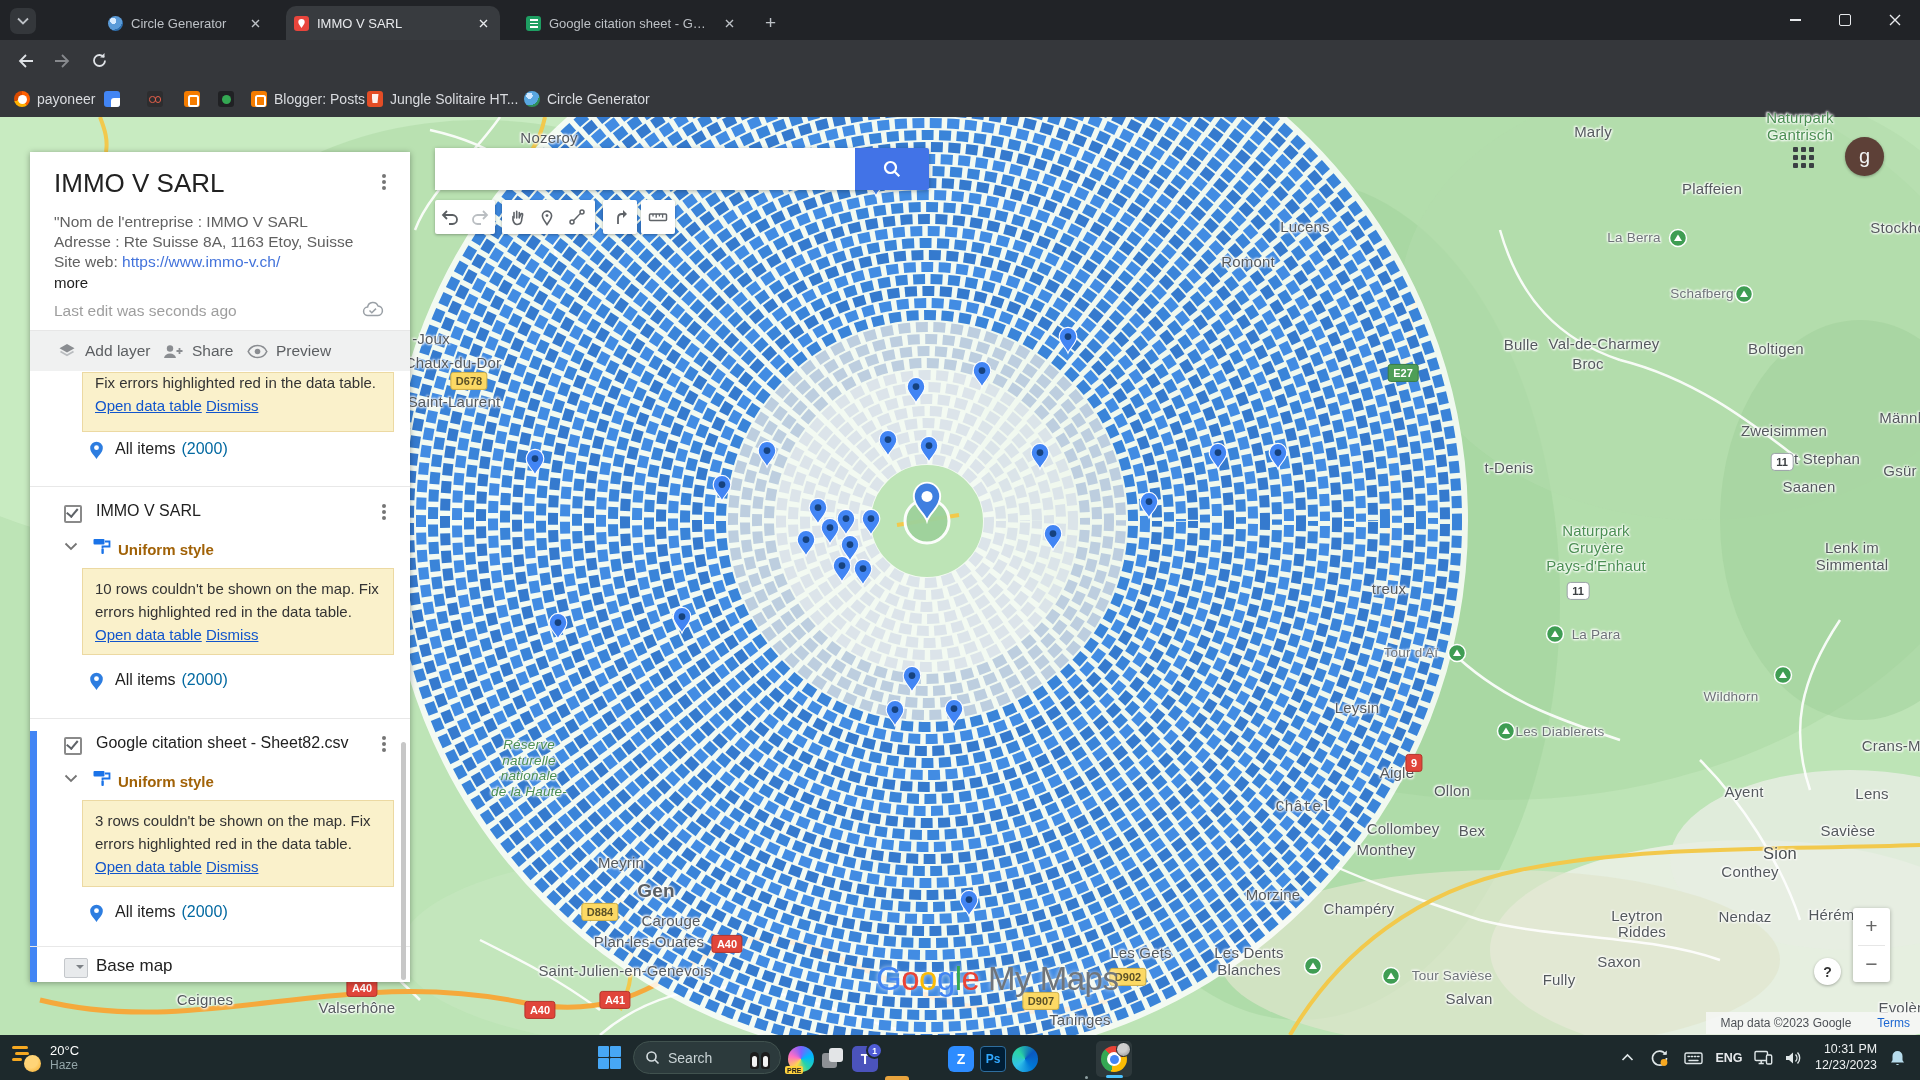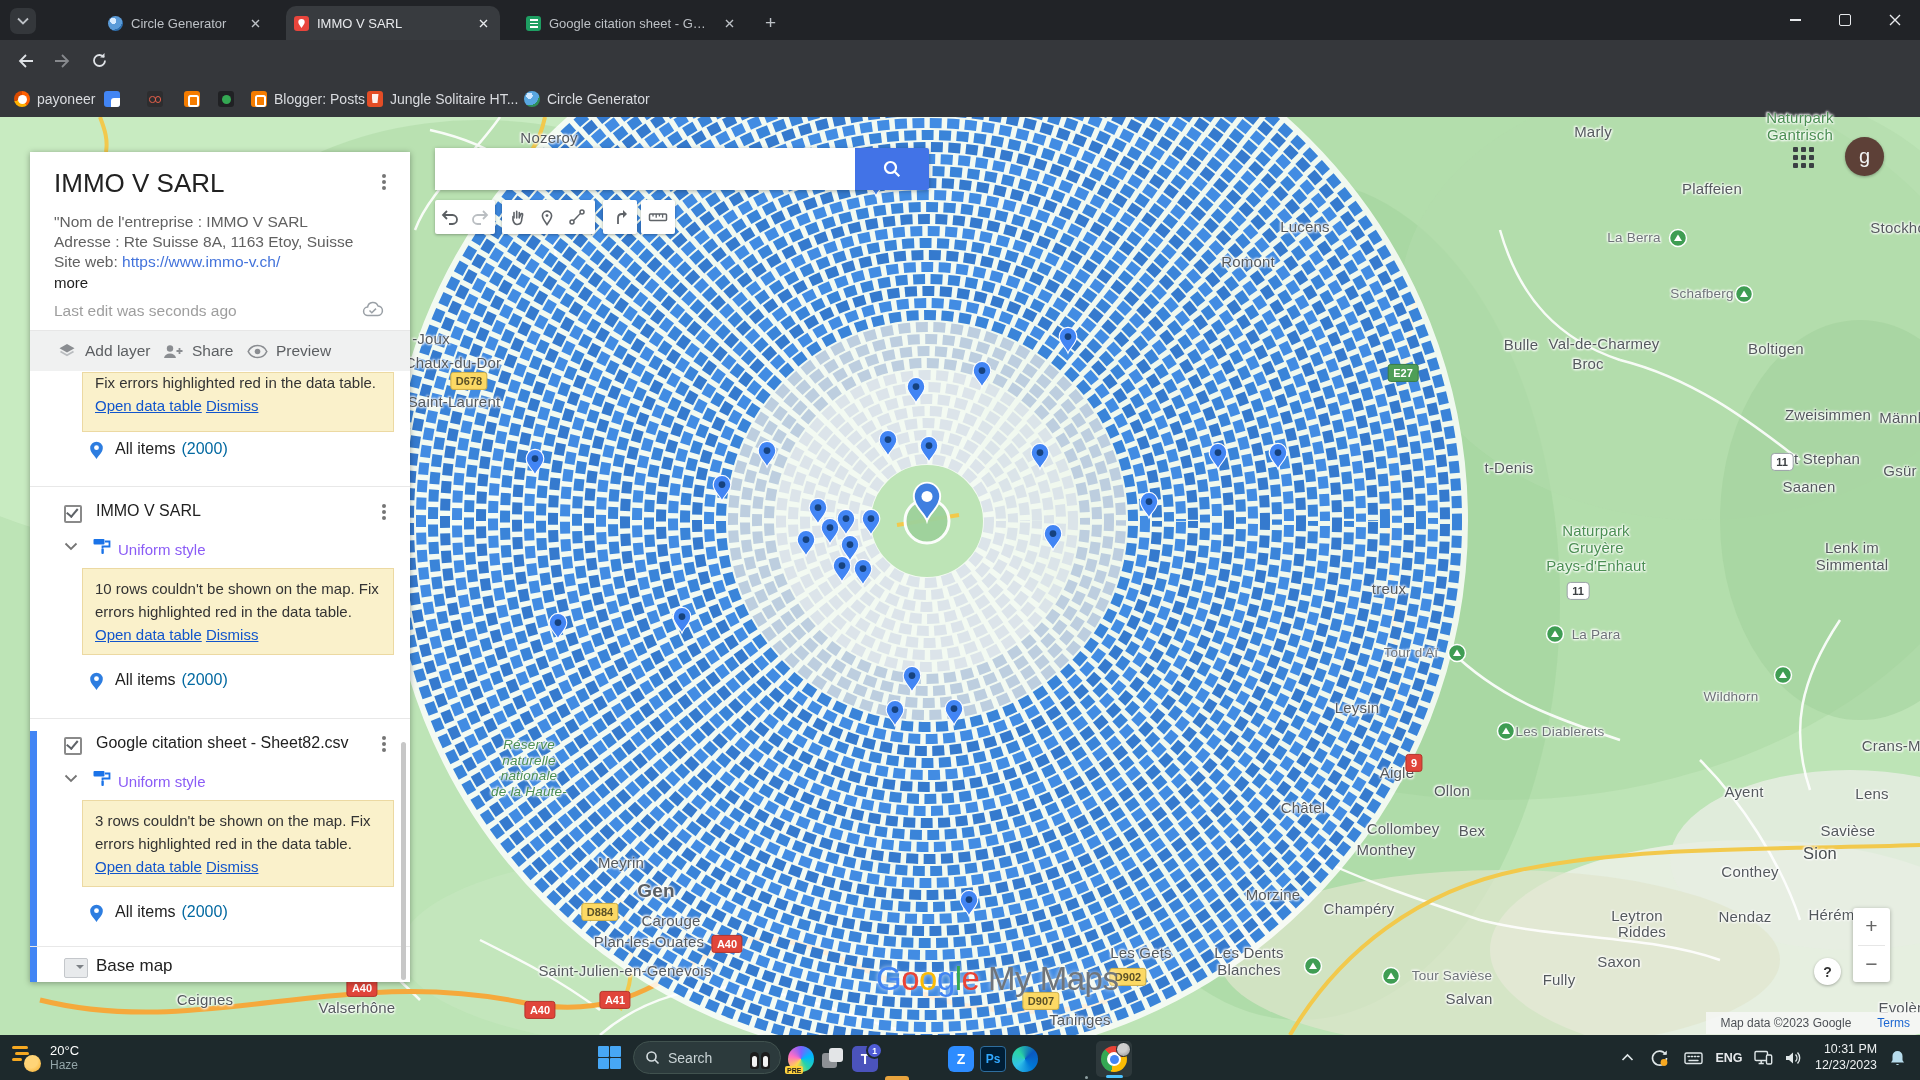--- a/index.html
+++ b/index.html
@@ -59,21 +59,21 @@
 
   
   #mapwrap{position:absolute;left:0;top:117px;width:1920px;height:918px;overflow:hidden;}
   #mapsvg{position:absolute;left:0;top:0;}
   #maplabels{position:absolute;left:0;top:117px;width:1920px;height:918px;pointer-events:none;}
   .mlbl{position:absolute;transform:translate(-50%,-50%);font-size:15px;color:#54595d;white-space:pre;text-align:center;
     text-shadow:0 0 3px #fff,0 0 3px #fff,1px 1px 2px #fff,-1px -1px 2px #fff;letter-spacing:.2px;line-height:1.15;}
   .mlbl.green{color:#4b8f53;}
   .mlbl.ital{font-style:italic;color:#4b8f53;font-size:13.5px;}
   .mlbl.big{font-size:19px;font-weight:bold;color:#5a6065;}
-  .mlbl.big2{font-size:16.5px;color:#494e52;margin-left:40px;}
+  .mlbl.big2{font-size:16.5px;color:#494e52;}
   .mlbl.peakname{font-size:13.5px;color:#6e7378;}
   .badge{position:absolute;transform:translate(-50%,-50%);font-size:11px;font-weight:bold;padding:1.5px 4.5px;
     border-radius:3px;line-height:1.2;}
   .badge.d{background:#fcd964;color:#5a5128;border:1px solid #cfae45;}
   .badge.a{background:#e0453a;color:#fff;border:1px solid #b3352c;}
   .badge.e{background:#4e9e57;color:#fff;border:1px solid #3b7e43;}
   .badge.n{background:#fff;color:#3c4043;border:1.5px solid #9aa0a6;border-radius:4px;}
 
   #msearch{position:absolute;left:435px;top:148px;width:494px;height:42px;box-shadow:0 1px 4px rgba(0,0,0,.3);
     display:flex;border-radius:2px;}
@@ -119,21 +119,21 @@
     padding:8px 12px;font-size:15px;line-height:23px;color:#333;}
   .warnbox a{color:#1155cc;}
   .itemsrow{position:absolute;left:0;width:380px;height:30px;display:flex;align-items:center;}
   .itemsrow .txt{font-size:16px;color:#212121;margin-left:10px;}
   .itemsrow .cnt{font-size:16px;color:#0369a1;margin-left:6px;}
   .pdiv{position:absolute;left:0;width:380px;height:1px;background:#e8e8e8;}
   .cb{position:absolute;width:14px;height:14px;border:2px solid #8a8a8a;border-radius:2px;}
   .cb:after{content:"";position:absolute;left:2.5px;top:-1px;width:4.5px;height:8.5px;
     border:solid #5f6368;border-width:0 2.4px 2.4px 0;transform:rotate(40deg);}
   .lname{position:absolute;font-size:16px;color:#212121;white-space:nowrap;}
-  .stylelbl{position:absolute;font-size:15px;font-weight:normal;color:#8b5cf6;}
+  .stylelbl{position:absolute;font-size:15px;font-weight:bold;color:#a16207;}
   #bluestrip{position:absolute;left:0;top:579px;width:7px;height:251px;background:#4285f4;}
   #pscroll{position:absolute;left:371px;top:590px;width:5px;height:238px;background:#c7c7c7;border-radius:3px;}
   .bmthumb{position:absolute;left:34px;top:806px;width:22px;height:18px;background:#e8eaec;border:1px solid #c4c7cb;
     border-radius:2px;}
   .bmthumb:after{content:"";position:absolute;right:3px;top:6px;border:4px solid transparent;border-top-color:#7d8186;}
   #basemaplbl{position:absolute;left:66px;top:804px;font-size:17px;color:#212121;}
 
   
   #taskbar{position:absolute;left:0;top:1035px;width:1920px;height:45px;background:#1d292c;}
   #weather{position:absolute;left:12px;top:0;height:45px;display:flex;align-items:center;gap:8px;}
@@ -589,21 +589,21 @@
       <div class="mlbl" style="left: 1712px; top: 72px;">Plaffeien</div>
       <div class="mlbl" style="left: 1905px; top: 111px;">Stockhorn</div>
       <div class="mlbl" style="left: 1305px; top: 110px;">Lucens</div>
       <div class="mlbl" style="left: 1248px; top: 145px;">Romont</div>
       <div class="mlbl peakname" style="left: 1634px; top: 121px;">La Berra</div>
       <div class="mlbl peakname" style="left: 1702px; top: 177px;">Schafberg</div>
       <div class="mlbl" style="left: 1776px; top: 232px;">Boltigen</div>
       <div class="mlbl" style="left: 1521px; top: 228px;">Bulle</div>
       <div class="mlbl" style="left: 1604px; top: 227px;">Val-de-Charmey</div>
       <div class="mlbl" style="left: 1588px; top: 247px;">Broc</div>
-      <div class="mlbl" style="left: 1784px; top: 298px; margin-left: 44px;">Zweisimmen</div>
+      <div class="mlbl" style="left: 1784px; top: 314px;">Zweisimmen</div>
       <div class="mlbl" style="left: 1902px; top: 301px;">Männli</div>
       <div class="mlbl" style="left: 1822px; top: 342px;">St Stephan</div>
       <div class="mlbl" style="left: 1809px; top: 370px;">Saanen</div>
       <div class="mlbl" style="left: 1900px; top: 354px;">Gsür</div>
       <div class="mlbl" style="left: 1509px; top: 351px;">t-Denis</div>
       <div class="mlbl green" style="left: 1596px; top: 431px;">Naturpark
 Gruyère
 Pays-d'Enhaut</div>
       <div class="mlbl" style="left: 1852px; top: 439px;">Lenk im
 Simmental</div>
@@ -611,21 +611,21 @@
       <div class="mlbl peakname" style="left: 1596px; top: 518px;">La Para</div>
       <div class="mlbl peakname" style="left: 1411px; top: 536px;">Tour d'Aï</div>
       <div class="mlbl peakname" style="left: 1731px; top: 560px; margin-top: 20px;">Wildhorn</div>
       <div class="mlbl" style="left: 1357px; top: 591px;">Leysin</div>
       <div class="mlbl peakname" style="left: 1560px; top: 615px;">Les Diablerets</div>
       <div class="mlbl" style="left: 1397px; top: 656px;">Aigle</div>
       <div class="mlbl" style="left: 1452px; top: 674px;">Ollon</div>
       <div class="mlbl" style="left: 1902px; top: 629px;">Crans-Mont</div>
       <div class="mlbl" style="left: 1744px; top: 675px;">Ayent</div>
       <div class="mlbl" style="left: 1872px; top: 677px;">Lens</div>
-      <div class="mlbl" style="left: 1303px; top: 691px;">Châtel</div>
+      <div class="mlbl" style="left: 1303px; top: 691px; font-family: Liberation Mono, monospace;">Châtel</div>
       <div class="mlbl" style="left: 1403px; top: 712px;">Collombey</div>
       <div class="mlbl" style="left: 1386px; top: 733px;">Monthey</div>
       <div class="mlbl" style="left: 1472px; top: 714px;">Bex</div>
       <div class="mlbl" style="left: 1848px; top: 714px;">Savièse</div>
       <div class="mlbl big2" style="left: 1780px; top: 736px;">Sion</div>
       <div class="mlbl" style="left: 1750px; top: 755px;">Conthey</div>
       <div class="mlbl" style="left: 1273px; top: 778px;">Morzine</div>
       <div class="mlbl" style="left: 1359px; top: 792px;">Champéry</div>
       <div class="mlbl" style="left: 1141px; top: 836px;">Les Gets</div>
       <div class="mlbl" style="left: 1249px; top: 844px;">Les Dents

